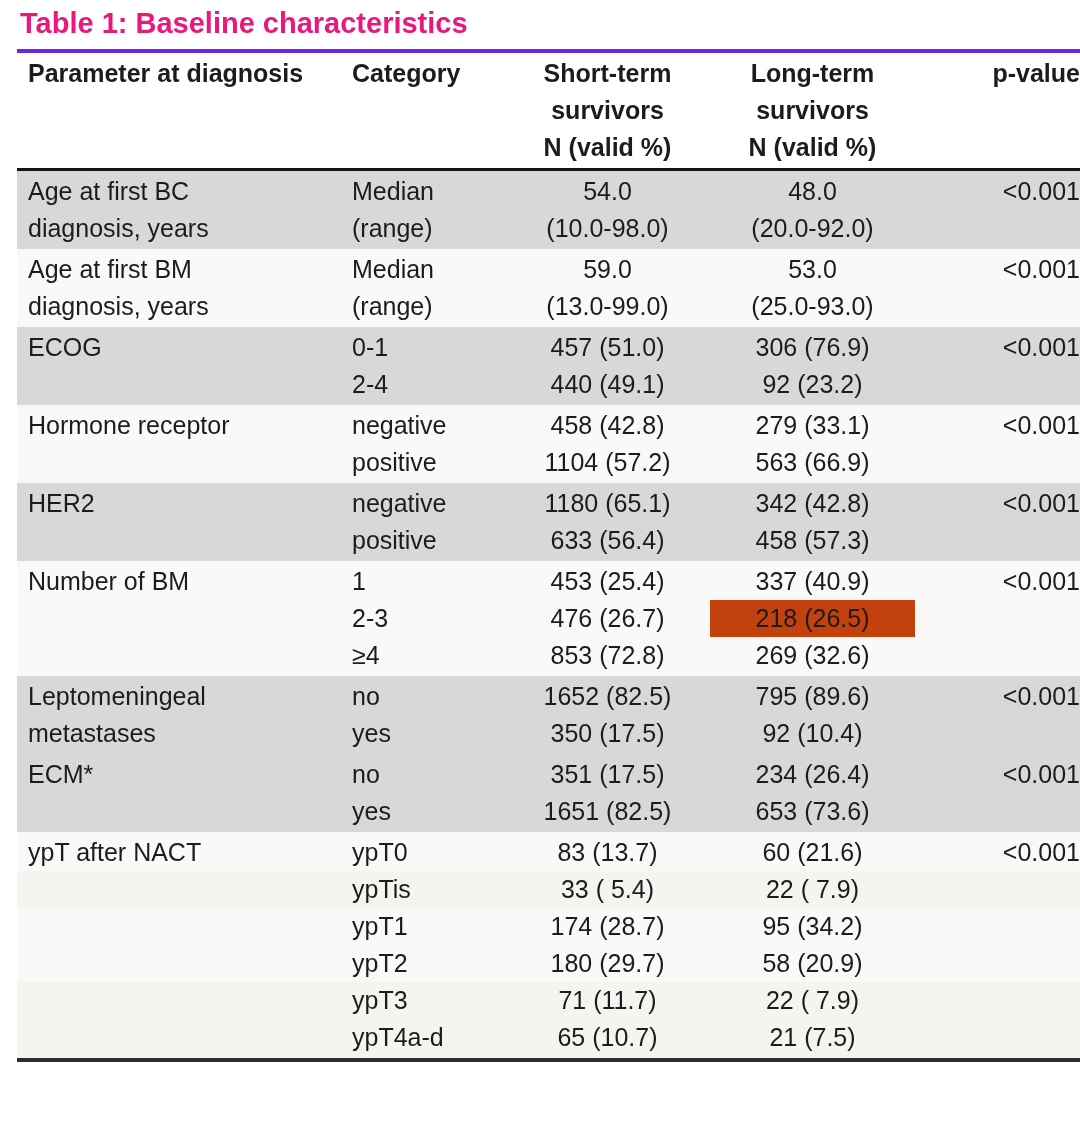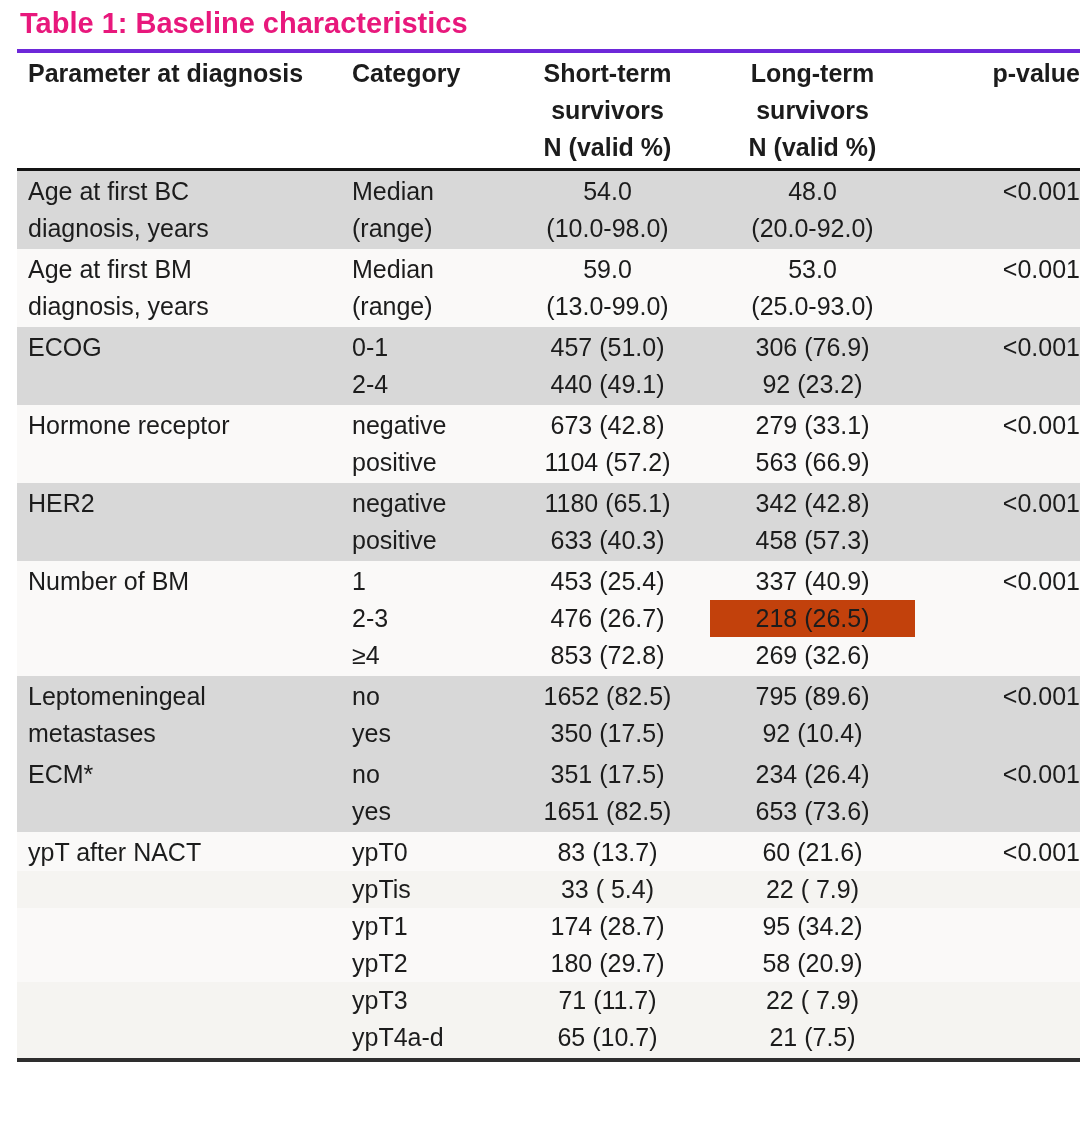--- a/index.html
+++ b/index.html
@@ -180,42 +180,42 @@
         </tr>
         <tr class="plain">
           <td class="al">
             <div class="line">Hormone receptor</div>
           </td>
           <td class="ac">
             <div class="line">negative</div>
             <div class="line">positive</div>
           </td>
           <td class="ctr">
-            <div class="line">673 (42.8)</div>
+            <div class="line">458 (42.8)</div>
             <div class="line">1104 (57.2)</div>
           </td>
           <td class="ctr">
             <div class="line">279 (33.1)</div>
             <div class="line">563 (66.9)</div>
           </td>
           <td>
             <div class="line ap">&lt;0.001</div>
           </td>
         </tr>
         <tr class="shaded">
           <td class="al">
             <div class="line">HER2</div>
           </td>
           <td class="ac">
             <div class="line">negative</div>
             <div class="line">positive</div>
           </td>
           <td class="ctr">
             <div class="line">1180 (65.1)</div>
-            <div class="line">633 (40.3)</div>
+            <div class="line">633 (56.4)</div>
           </td>
           <td class="ctr">
             <div class="line">342 (42.8)</div>
             <div class="line">458 (57.3)</div>
           </td>
           <td>
             <div class="line ap">&lt;0.001</div>
           </td>
         </tr>
         <tr class="plain">

